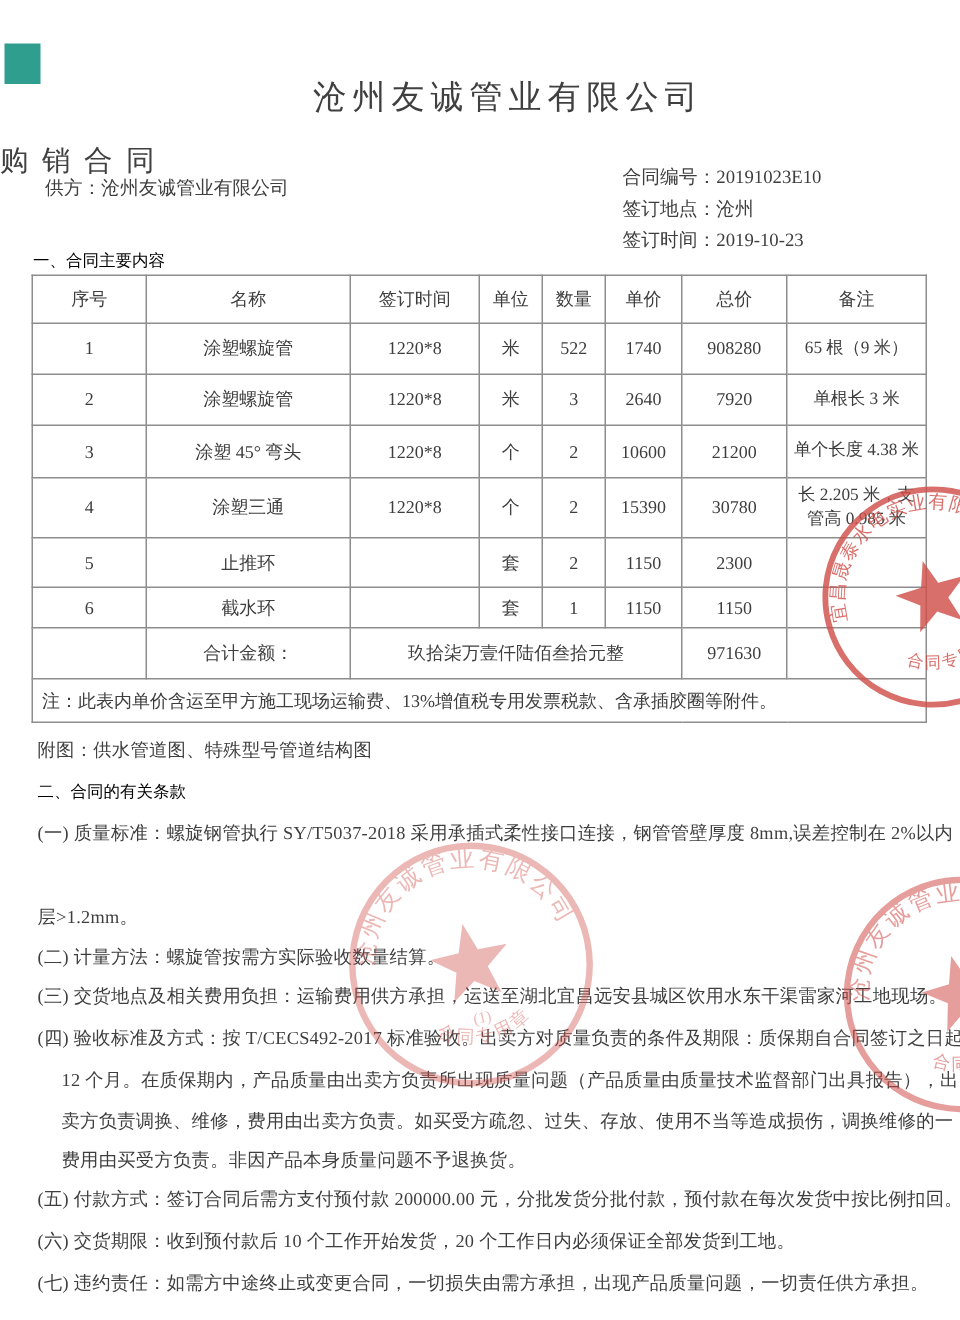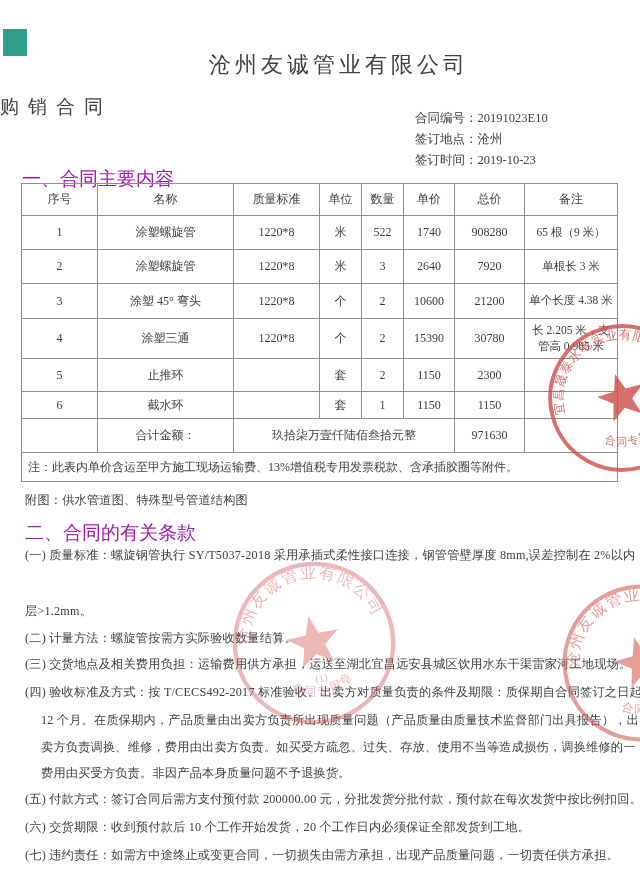--- a/index.html
+++ b/index.html
@@ -8,21 +8,21 @@
   .abs{position:absolute;}
   .corner-mark{left:3px;top:29px;width:24px;height:27px;background:#2f9e8f;}
   .doc-title{top:50px;left:0;width:100%;text-align:center;font-size:22px;letter-spacing:4px;color:#404040;}
   .doc-subtitle{top:94px;left:0;width:100%;text-align:left;font-size:19px;letter-spacing:9px;color:#404040;}
   .meta{font-size:12.5px;white-space:nowrap;color:#3e3e3e;}
   .m-supplier{left:30px;top:117px;}
   .m-buyer{left:30px;top:147px;}
   .m-no{left:415px;top:110px;}
   .m-place{left:415px;top:131px;}
   .m-date{left:415px;top:152px;}
-  .sec-heading{font-size:19px;color:#a21caf;white-space:nowrap;}
+  .sec-heading{font-size:11px;color:#000000;white-space:nowrap;}
   .h1{left:22px;top:166px;}
   .h2{left:25px;top:520px;}
   table.items{position:absolute;left:21px;top:183px;width:596px;border-collapse:collapse;table-layout:fixed;}
   table.items td{border:1px solid #8d8d8d;text-align:center;font-size:12px;padding:1px 2px;
                  color:#3e3e3e;overflow:hidden;}
   table.items td.remark{font-size:11.5px;line-height:1.35;}
   table.items td.notecell{text-align:left;padding:2px 6px;font-size:12px;}
   .clause{font-size:12.2px;white-space:nowrap;color:#3e3e3e;letter-spacing:0.2px;}
   .cl-l{left:25px;}
   .cl-i{left:41px;}
@@ -35,20 +35,21 @@
 </head>
 <body>
 
 <div class="page">
 
   <div class="abs corner-mark"></div>
 
   <div class="abs doc-title">沧州友诚管业有限公司</div>
   <div class="abs doc-subtitle">购销合同</div>
 
+  <div class="abs meta m-supplier">供方：沧州友诚管业有限公司</div>
   <div class="abs meta m-no">合同编号：20191023E10</div>
   <div class="abs meta m-place">签订地点：沧州</div>
   <div class="abs meta m-date">签订时间：2019-10-23</div>
 
   <div class="abs sec-heading h1">一、合同主要内容</div>
 
   <table class="items">
     <colgroup>
       <col style="width:76px">
         <col style="width:136px">
@@ -56,21 +57,21 @@
         <col style="width:42px">
       <col style="width:42px">
         <col style="width:51px">
         <col style="width:70px">
         <col style="width:93px">
     </colgroup>
     <tbody>
         <tr style="height:32px">
       <td>序号</td>
       <td>名称</td>
-      <td>质量标准</td>
+      <td>签订时间</td>
       <td>单位</td>
       <td>数量</td>
       <td>单价</td>
       <td>总价</td>
       <td>备注</td>
     </tr>
     <tr style="height:34px">
       <td>1</td>
       <td>涂塑螺旋管</td>
       <td>1220*8</td>

